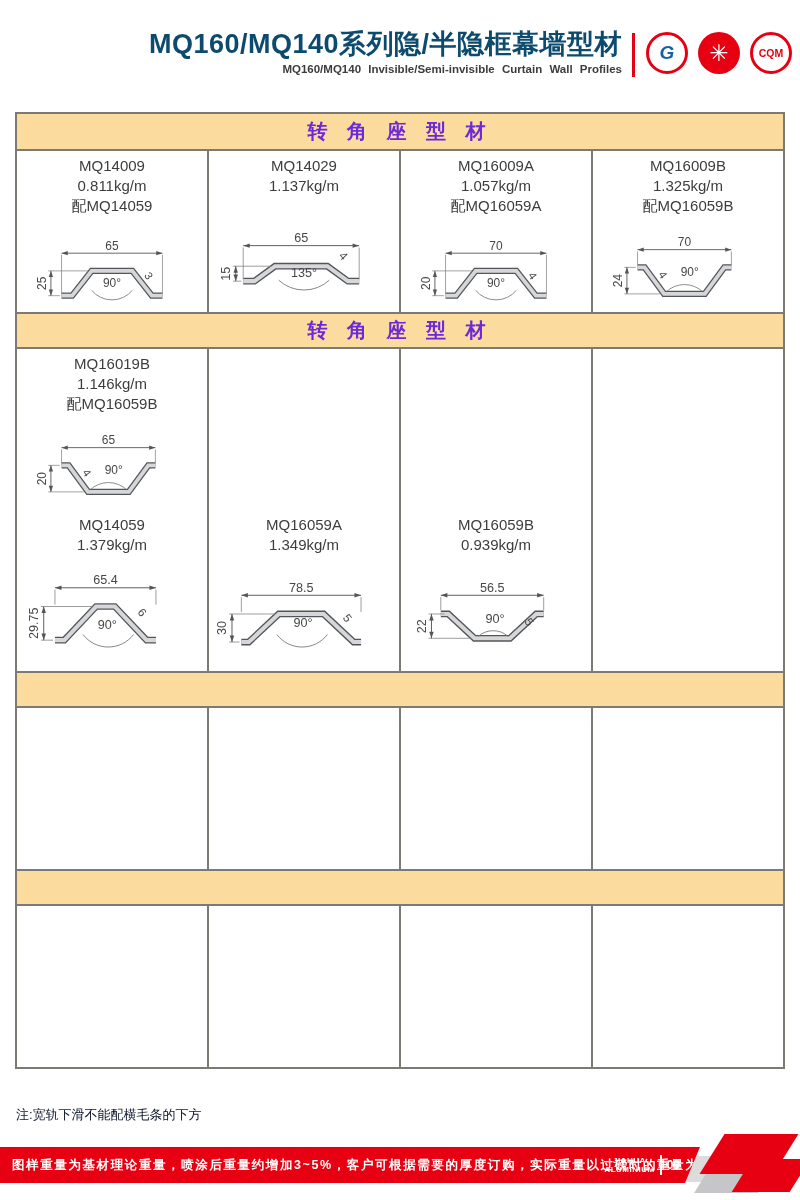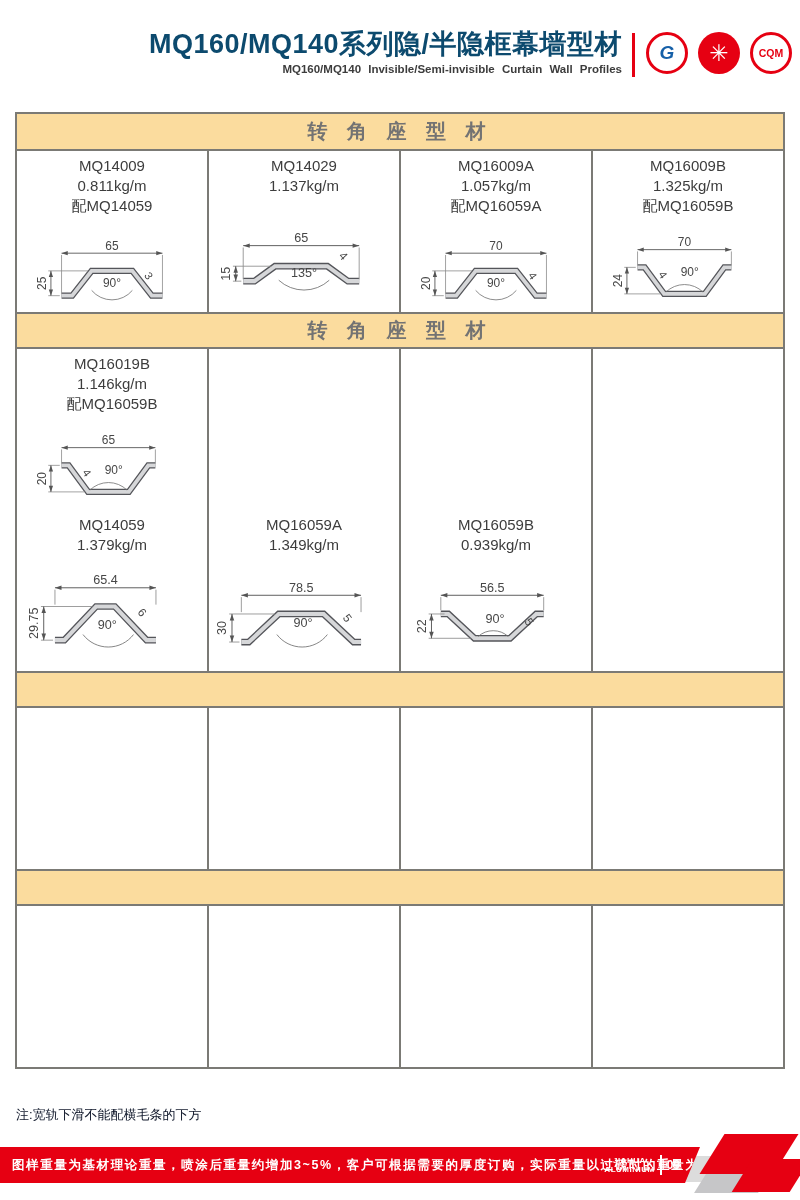--- a/index.html
+++ b/index.html
@@ -15,21 +15,21 @@
   .logos{position:absolute;left:646px;top:32px;display:flex;gap:10px;}
   .logo{width:42px;height:42px;border-radius:50%;display:flex;align-items:center;justify-content:center;font-weight:bold;box-sizing:border-box;}
   .logo.l1{border:3px solid var(--red);color:#1660a8;font-size:19px;font-style:italic;background:#fff;}
   .logo.l2{background:var(--red);color:#fff;font-size:23px;}
   .logo.l3{border:3px solid var(--red);color:var(--red);font-size:10.5px;letter-spacing:0;background:#fff;}
 
   
   .ptable{position:absolute;left:15px;top:112px;width:770px;border:2px solid var(--grid);box-sizing:border-box;background:#fff;}
   .band{height:37px;background:var(--band);border-top:2px solid var(--grid);border-bottom:2px solid var(--grid);display:flex;align-items:center;justify-content:center;box-sizing:border-box;}
   .band:first-child{border-top:none;}
-  .band span{font-size:20px;font-weight:bold;color:#737373;letter-spacing:7px;}
+  .band span{font-size:20px;font-weight:bold;color:#6d28d9;letter-spacing:7px;}
   .prow{display:flex;height:161px;box-sizing:border-box;}
   .pcell{flex:1 1 0;border-right:2px solid var(--grid);box-sizing:border-box;display:flex;flex-direction:column;align-items:center;padding-top:5px;overflow:hidden;}
   .pcell:last-child{border-right:none;}
   .pcode,.pweight,.pmatch{font-size:15px;color:var(--ink);line-height:1.32;}
   svg.pdraw{margin-top:1px;display:block;}
 
   .note{position:absolute;left:16px;top:1106px;font-size:13px;color:#0f172a;}
 
   
   .fband{position:absolute;left:0;top:1147px;width:700px;height:36px;background:var(--red);clip-path:polygon(0 0,100% 0,calc(100% - 15px) 100%,0 100%);display:flex;align-items:center;z-index:4;}

